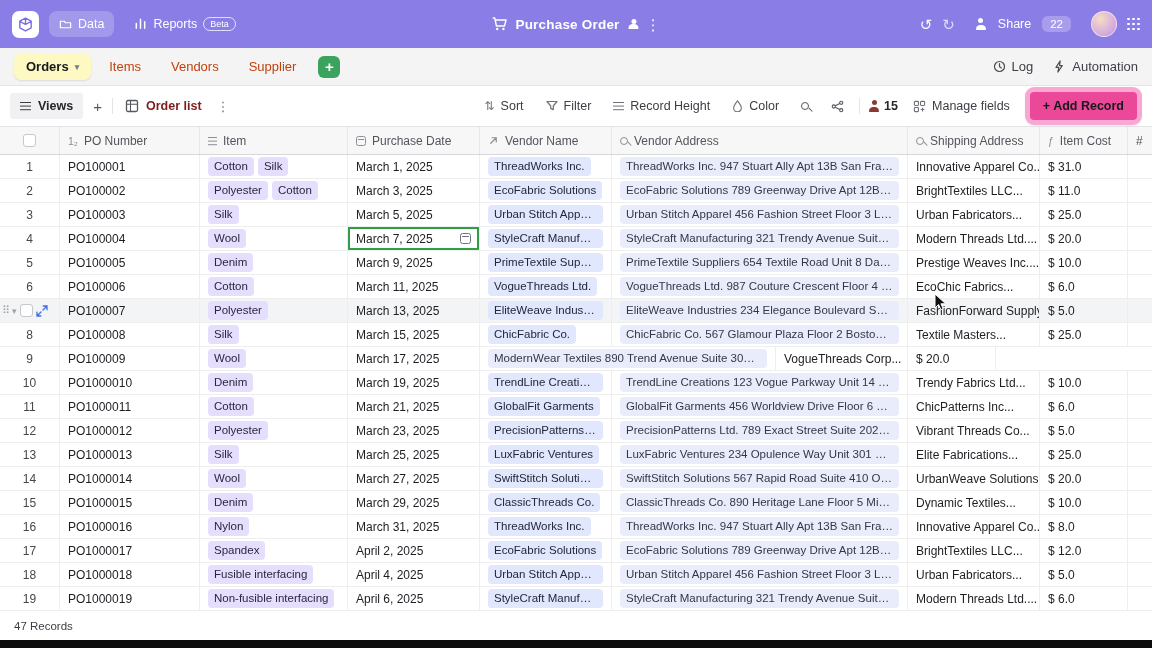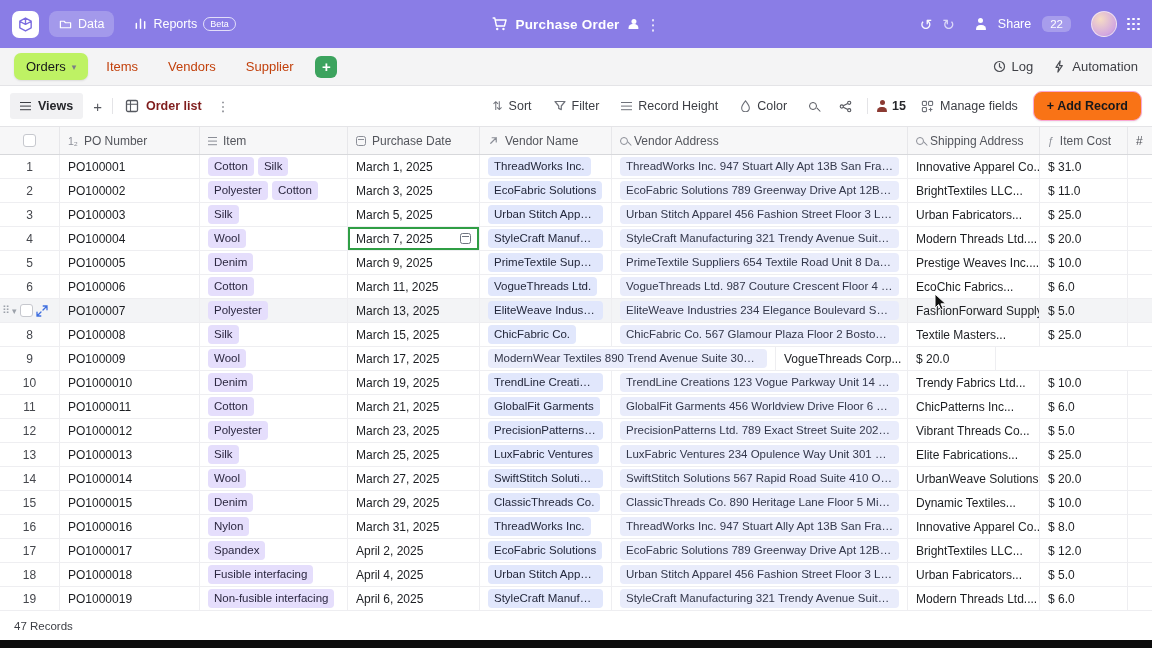--- a/index.html
+++ b/index.html
@@ -24,38 +24,38 @@
   .ic-apps::before{content:"";position:absolute;width:2.6px;height:2.6px;border-radius:50%;background:#fff;
     box-shadow:5px 0 0 #fff,10px 0 0 #fff,0 5px 0 #fff,5px 5px 0 #fff,10px 5px 0 #fff,0 10px 0 #fff,5px 10px 0 #fff,10px 10px 0 #fff}
   .ic-person{position:relative;width:12px;height:12px;display:inline-block;color:#fff}
   .ic-person::before{content:"";position:absolute;top:0;left:3.5px;width:5px;height:5px;border-radius:50%;background:currentColor}
   .ic-person::after{content:"";position:absolute;bottom:0;left:1px;width:10px;height:4.6px;border-radius:5px 5px 1px 1px;background:currentColor}
 
   
   .sheetbar{height:38px;background:#f4f4f5;border-bottom:1px solid #e4e4e7;display:flex;align-items:center;justify-content:space-between;padding:0 14px;flex:0 0 auto}
   .sheet-tabs{display:flex;align-items:center;gap:6px}
   .sheet-tab{padding:6px 12px;color:#c2410c;font-size:13px;border-radius:7px;display:flex;gap:6px;align-items:center;cursor:default}
-  .sheet-tab.active{background:#bef264;color:#17181b;font-weight:400;box-shadow:0 1px 2px rgba(0,0,0,.10)}
+  .sheet-tab.active{background:#fef9c3;color:#17181b;font-weight:700;box-shadow:0 1px 2px rgba(0,0,0,.10)}
   .sheet-tab .chev{font-size:9px;color:#7b7e86}
   .green-plus{width:22px;height:22px;border-radius:6px;background:#3ca35e;color:#fff;display:flex;align-items:center;justify-content:center;font-size:15px;font-weight:700;margin-left:4px}
   .sheet-right{display:flex;gap:20px;color:#3f4046;font-size:13px;align-items:center}
   .sheet-right .itm{display:flex;align-items:center;gap:6px}
 
   
   .toolbar{height:41px;background:#fff;border-bottom:1px solid #e4e4e7;display:flex;align-items:center;justify-content:space-between;padding:0 10px;flex:0 0 auto}
   .tl-left,.tl-right{display:flex;align-items:center;gap:8px}
   .views-btn{background:#f1f1f3;border-radius:3px;padding:6px 10px;display:flex;gap:7px;align-items:center;font-weight:700;font-size:12.5px;color:#26272b}
   .plus-gray{color:#55575e;font-size:15px;padding:0 2px}
   .vdiv{width:1px;height:16px;background:#e4e4e7}
   .viewname{display:flex;align-items:center;gap:7px;font-weight:700;font-size:12.5px;color:#7f1d1d;padding:0 4px}
   .kebab{color:#6f727a;font-size:13px;padding:0 3px}
   .tbtn{display:flex;align-items:center;gap:6px;color:#3c3e44;font-size:12.5px;padding:5px 7px;border-radius:6px;cursor:default}
   .collab{display:flex;align-items:center;gap:4px;color:#26272b;font-size:12.5px;font-weight:600}
   .collab .ic-person{color:#8b3a32}
-  .add-record{border:1px solid #f9a8d4;border-radius:9px;padding:7px 13px;font-weight:700;font-size:12.5px;color:#17181b;background:#f97316;box-shadow:0 1px 2px rgba(0,0,0,.07)}
+  .add-record{border:5px solid #f9a8d4;border-radius:9px;padding:7px 13px;font-weight:700;font-size:12.5px;color:#17181b;background:#ec4899;box-shadow:0 1px 2px rgba(0,0,0,.07)}
 
   
   .gridwrap{flex:0 0 auto}
   .ghead{display:flex;height:28px;background:#f7f7f8;border-bottom:1px solid #d7d8db;color:#53555c}
   .gcol{display:flex;align-items:center;gap:6px;padding:0 8px;border-right:1px solid #e7e7ea;font-size:12px;overflow:hidden;white-space:nowrap}
   .gcol .fic{color:#8b8e97;font-size:10.5px;display:inline-flex;align-items:center}
   .trow{display:flex;height:24px;border-bottom:1px solid #eeeef1;background:#fff}
   .trow.hovered .tcell{background:#f3f4f6}
   .tcell{display:flex;align-items:center;padding:0 8px;border-right:1px solid #eeeef1;overflow:hidden;white-space:nowrap;font-size:12px;color:#1c1e22;position:relative}
   .c-num{width:60px;flex:0 0 auto}

